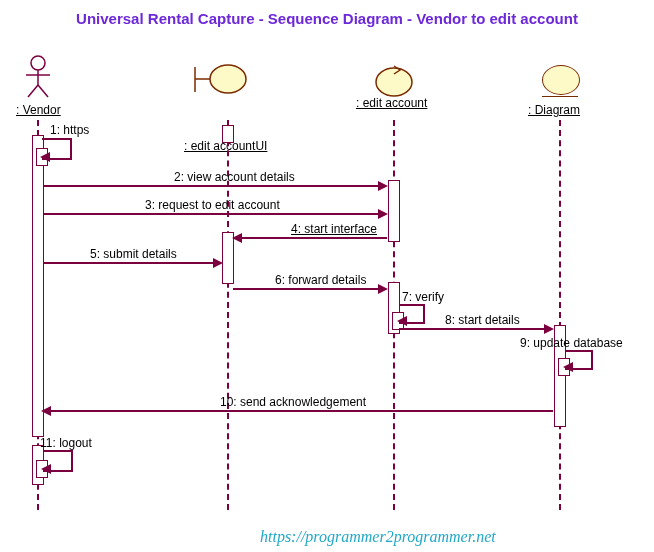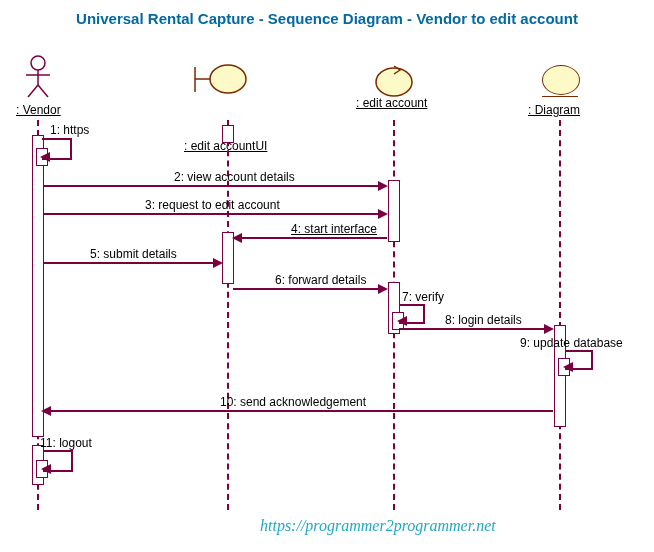--- a/index.html
+++ b/index.html
@@ -13,21 +13,21 @@
     overflow: hidden;
   }
   .title {
     position: absolute;
     top: 10px;
     left: 0;
     width: 654px;
     text-align: center;
     font-weight: bold;
     font-size: 15px;
-    color: #0369a1;
+    color: #6d28d9;
   }
   .actor-head { position: absolute; }
   .actor-label {
     position: absolute;
     text-decoration: underline;
     font-size: 12px;
     color: #000;
     white-space: nowrap;
   }
   .lifeline {
@@ -157,27 +157,27 @@
 <div class="arrow-line" style="left:233px; top:288px; width:153px;"></div>
 <div class="arrow-head-r" style="left:378px; top:284px;"></div>
 <div class="msg-label" style="left:275px; top:273px;">6: forward details</div>
 
 <div class="self-arrow" style="left:399px; top:304px; width:24px; height:16px;"></div>
 <div class="arrow-head-l" style="left:397px; top:316px;"></div>
 <div class="msg-label" style="left:402px; top:290px;">7: verify</div>
 
 <div class="arrow-line" style="left:399px; top:328px; width:153px;"></div>
 <div class="arrow-head-r" style="left:544px; top:324px;"></div>
-<div class="msg-label" style="left:445px; top:313px;">8: login details</div>
+<div class="msg-label" style="left:445px; top:313px;">8: start details</div>
 
 <div class="self-arrow" style="left:565px; top:350px; width:26px; height:16px;"></div>
 <div class="arrow-head-l" style="left:563px; top:362px;"></div>
 <div class="msg-label" style="left:520px; top:336px;">9: update database</div>
 
 <div class="arrow-line" style="left:43px; top:410px; width:510px;"></div>
 <div class="arrow-head-l" style="left:41px; top:406px;"></div>
 <div class="msg-label" style="left:220px; top:395px;">10: send acknowledgement</div>
 
 <div class="self-arrow" style="left:43px; top:450px; width:28px; height:18px;"></div>
 <div class="arrow-head-l" style="left:41px; top:464px;"></div>
 <div class="msg-label" style="left:40px; top:436px;">11: logout</div>
 
-<div class="watermark" style="left:260px; top:517px;text-align:right;">https://programmer2programmer.net</div>
+<div class="watermark" style="left:260px; top:528px;text-align:right;">https://programmer2programmer.net</div>
 
 </body></html>

